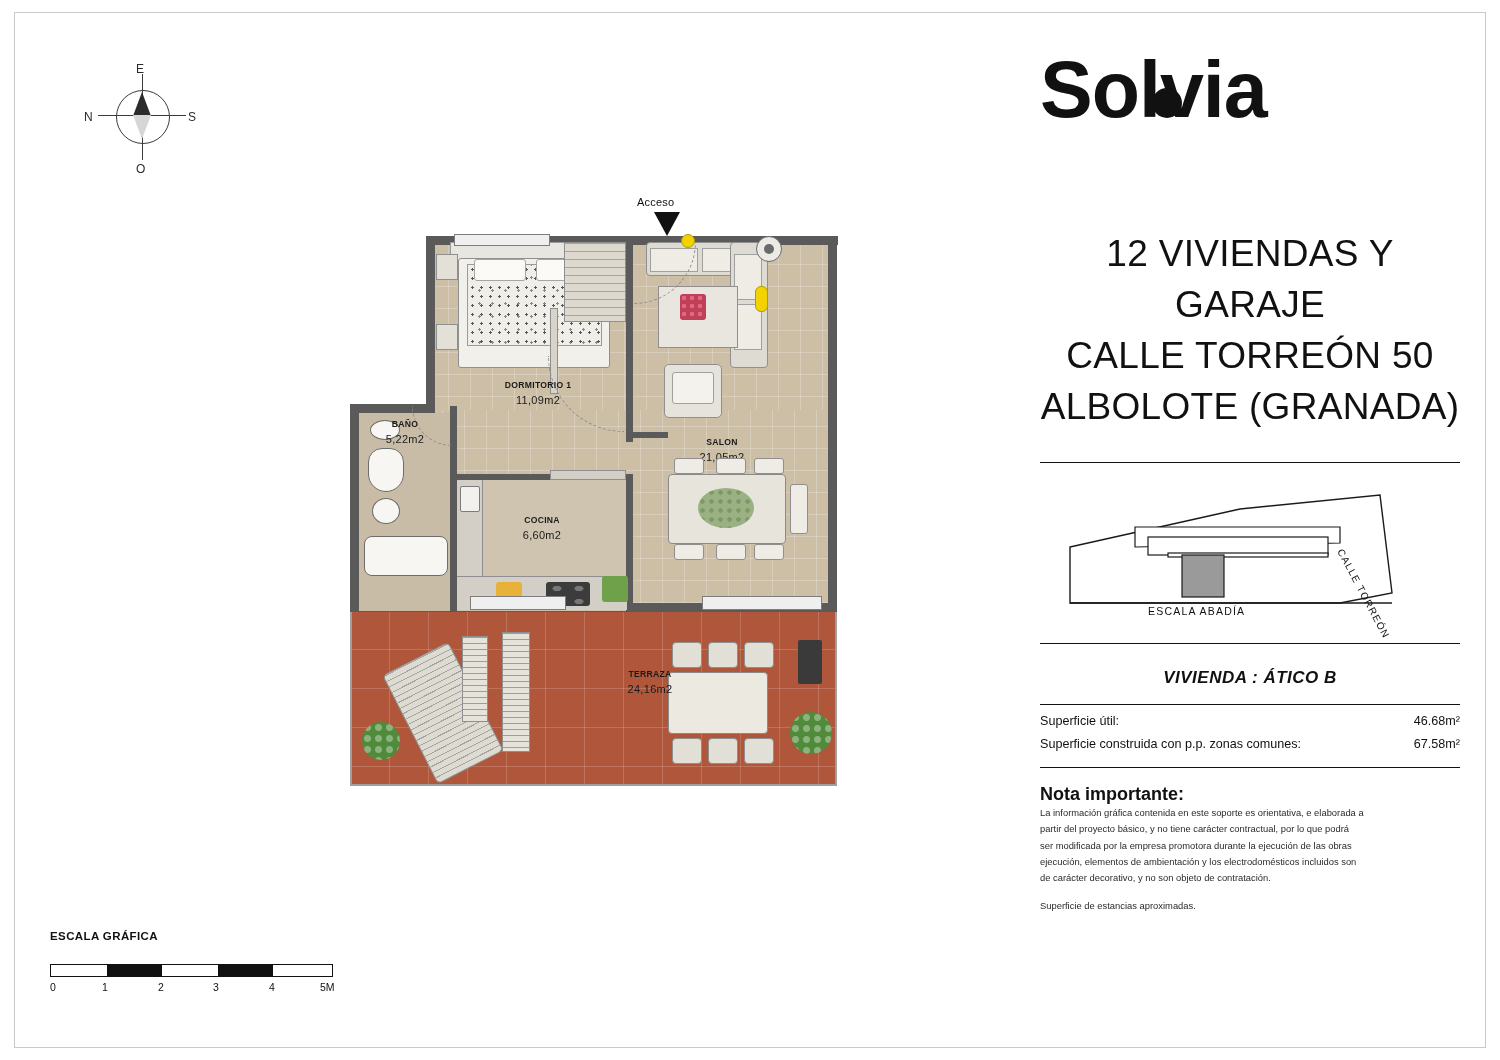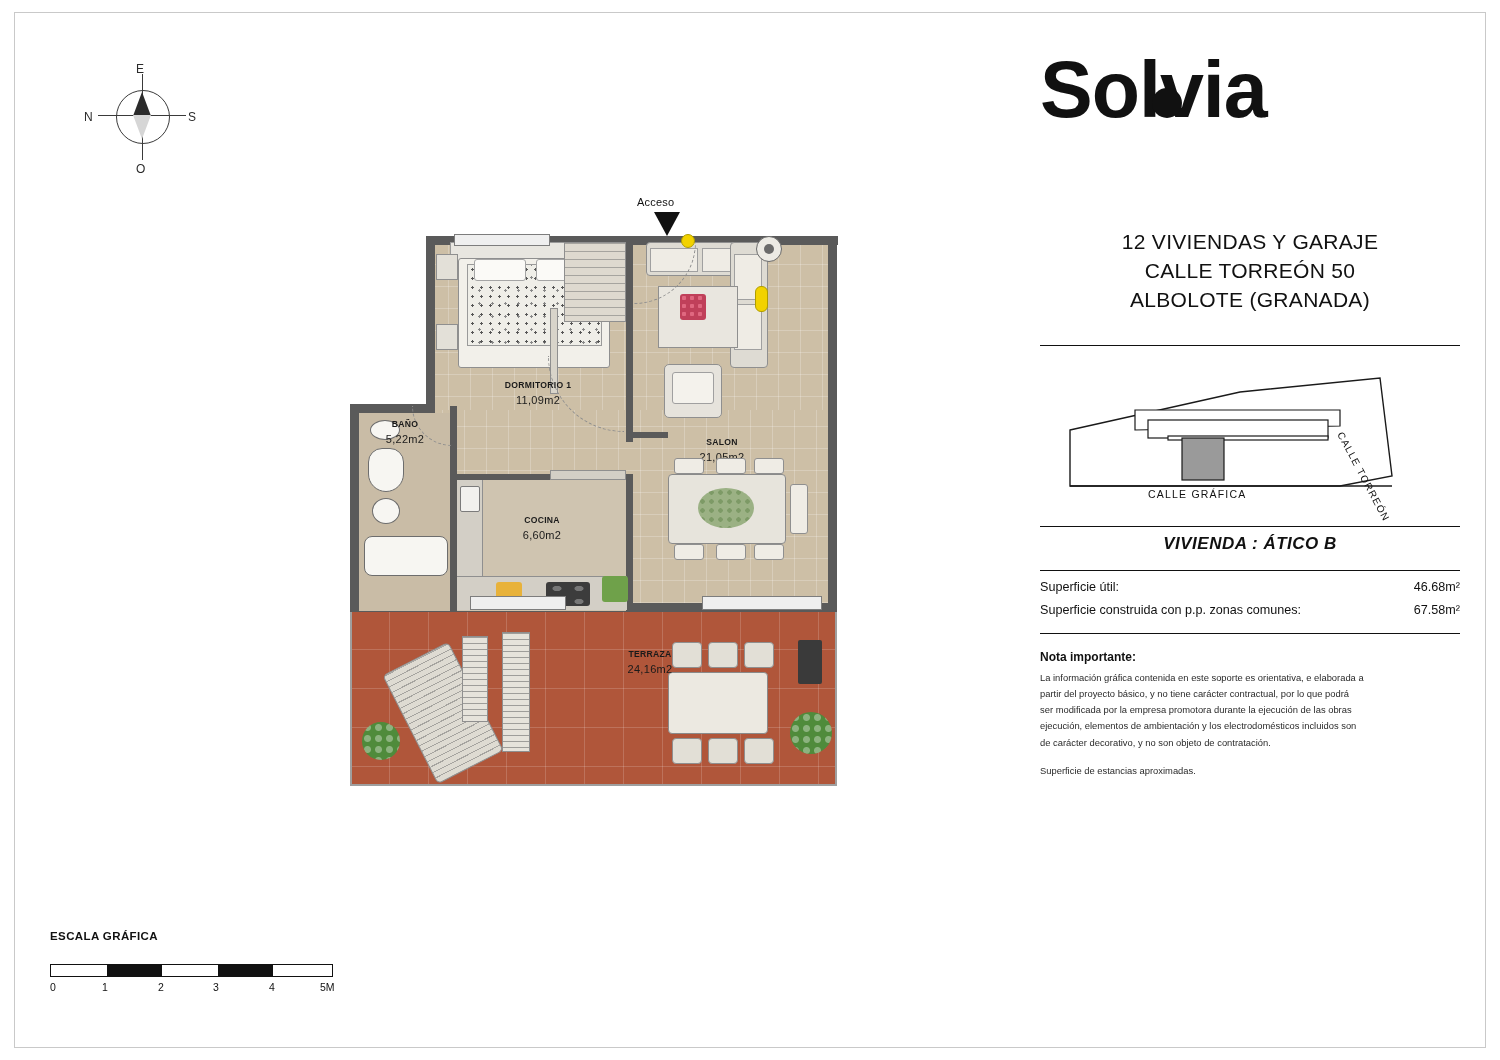--- a/index.html
+++ b/index.html
@@ -111,38 +111,38 @@
   .logo { position:relative; height:100px; }
   .logo-text {
     font-size:79px; font-weight:bold; letter-spacing:-1px;
     color:#111; line-height:1; font-family:"Liberation Sans", sans-serif;
   }
   .logo-dot {
     position:absolute; left:112px; top:38px;
     width:30px; height:30px; border-radius:50%; background:#111;
   }
   .titles { margin-top:78px; text-align:center; }
-  .titles div { font-size:21px; letter-spacing:.3px; color:#111; line-height:1.38; }
+  .titles div { font-size:37px; letter-spacing:.3px; color:#111; line-height:1.38; }
   .rule { border-top:1.6px solid #111; margin:30px 0 0 0; }
 
   
   .sitemap { position:relative; height:160px; margin-top:12px; }
   .sitemap .street1 {
     position:absolute; left:108px; top:130px; font-size:10.5px; letter-spacing:1.2px; color:#111;
   }
   .sitemap .street2 {
     position:absolute; left:305px; top:72px; font-size:10px; letter-spacing:1.2px; color:#111;
     transform:rotate(62deg); transform-origin:left top;
   }
 
   .sec-title { text-align:center; font-size:17px; font-weight:bold; font-style:italic; letter-spacing:.5px; color:#111; }
   .area-row { display:flex; justify-content:space-between; align-items:baseline; font-size:12.6px; color:#111; margin-top:9px; }
   .area-row .val { font-weight:normal; }
 
-  .note-title { font-size:12px; font-weight:bold; color:#111; margin-bottom:6px; }
+  .note-title { font-size:18px; font-weight:bold; color:#111; margin-bottom:0; }
   .note-body { font-size:9.4px; line-height:1.72; color:#2a2a2a; }
   .note-body p { margin:0; }
   .note-last { margin-top:12px !important; }
 </style>
 </head>
 <body>
 
 <div class="page">
   <div class="page-border"></div>
 
@@ -283,21 +283,21 @@
     <div class="furn" style="left:322px; top:542px; width:30px; height:26px; background:#e2dfd6; border:1px solid #8f8f8f; border-radius:4px;"></div>
     <div class="furn" style="left:358px; top:542px; width:30px; height:26px; background:#e2dfd6; border:1px solid #8f8f8f; border-radius:4px;"></div>
     <div class="furn" style="left:394px; top:542px; width:30px; height:26px; background:#e2dfd6; border:1px solid #8f8f8f; border-radius:4px;"></div>
     <div class="furn" style="left:448px; top:444px; width:24px; height:44px; background:#3a3a3a; border-radius:2px;"></div>
 
     <div class="furn" style="left:12px; top:526px; width:38px; height:38px; border-radius:50%; background:#4f8b3b;
          background-image:radial-gradient(rgba(255,255,255,.35) 3px, transparent 4px); background-size:11px 11px;"></div>
     <div class="furn" style="left:440px; top:516px; width:42px; height:42px; border-radius:50%; background:#4f8b3b;
          background-image:radial-gradient(rgba(255,255,255,.35) 3px, transparent 4px); background-size:11px 11px;"></div>
 
-    <div class="room-label" style="left:240px; top:452px;">
+    <div class="room-label" style="left:240px; top:472px;">
       <div class="nm">TERRAZA</div>
       <div class="ar">24,16m2</div>
     </div>
 
     <div class="furn" style="left:104px; top:38px; width:96px; height:12px; background:#efefef; border:1px solid #7d7d7d;"></div>
     <div class="furn" style="left:352px; top:400px; width:120px; height:14px; background:#efefef; border:1px solid #7d7d7d;"></div>
     <div class="furn" style="left:120px; top:400px; width:96px; height:14px; background:#efefef; border:1px solid #7d7d7d;"></div>
   </div>
 
   <div class="scale-wrap">
@@ -333,27 +333,27 @@
 
     <div class="sitemap">
       <svg width="420" height="150" viewBox="0 0 420 150">
         <polygon points="30,72 200,34 340,20 352,118 300,128 30,128" fill="#ffffff" stroke="#1a1a1a" stroke-width="1.4"></polygon>
         <polygon points="95,52 300,52 300,68 95,72" fill="#ffffff" stroke="#1a1a1a" stroke-width="1.2"></polygon>
         <rect x="108" y="62" width="180" height="18" fill="#ffffff" stroke="#1a1a1a" stroke-width="1.2"></rect>
         <rect x="128" y="78" width="160" height="4" fill="#ffffff" stroke="#1a1a1a" stroke-width="1.2"></rect>
         <rect x="142" y="80" width="42" height="42" fill="#9a9a9a" stroke="#1a1a1a" stroke-width="1.2"></rect>
         <line x1="30" y1="128" x2="352" y2="128" stroke="#1a1a1a" stroke-width="1.4"></line>
       </svg>
-      <div class="street1">CALLE GRÁFICA</div>
+      <div class="street1">ESCALA ABADÍA</div>
       <div class="street2">CALLE TORREÓN</div>
     </div>
 
     <div class="rule" style="margin-top:8px;"></div>
 
-    <div style="margin-top:7px;" class="sec-title">VIVIENDA : ÁTICO B</div>
+    <div style="margin-top:24px;" class="sec-title">VIVIENDA : ÁTICO B</div>
 
     <div class="rule" style="margin-top:16px;"></div>
 
     <div class="area-row">
       <span>Superficie útil:</span>
       <span class="val">46.68m²</span>
     </div>
     <div class="area-row">
       <span>Superficie construida con p.p. zonas comunes:</span>
       <span class="val">67.58m²</span>

